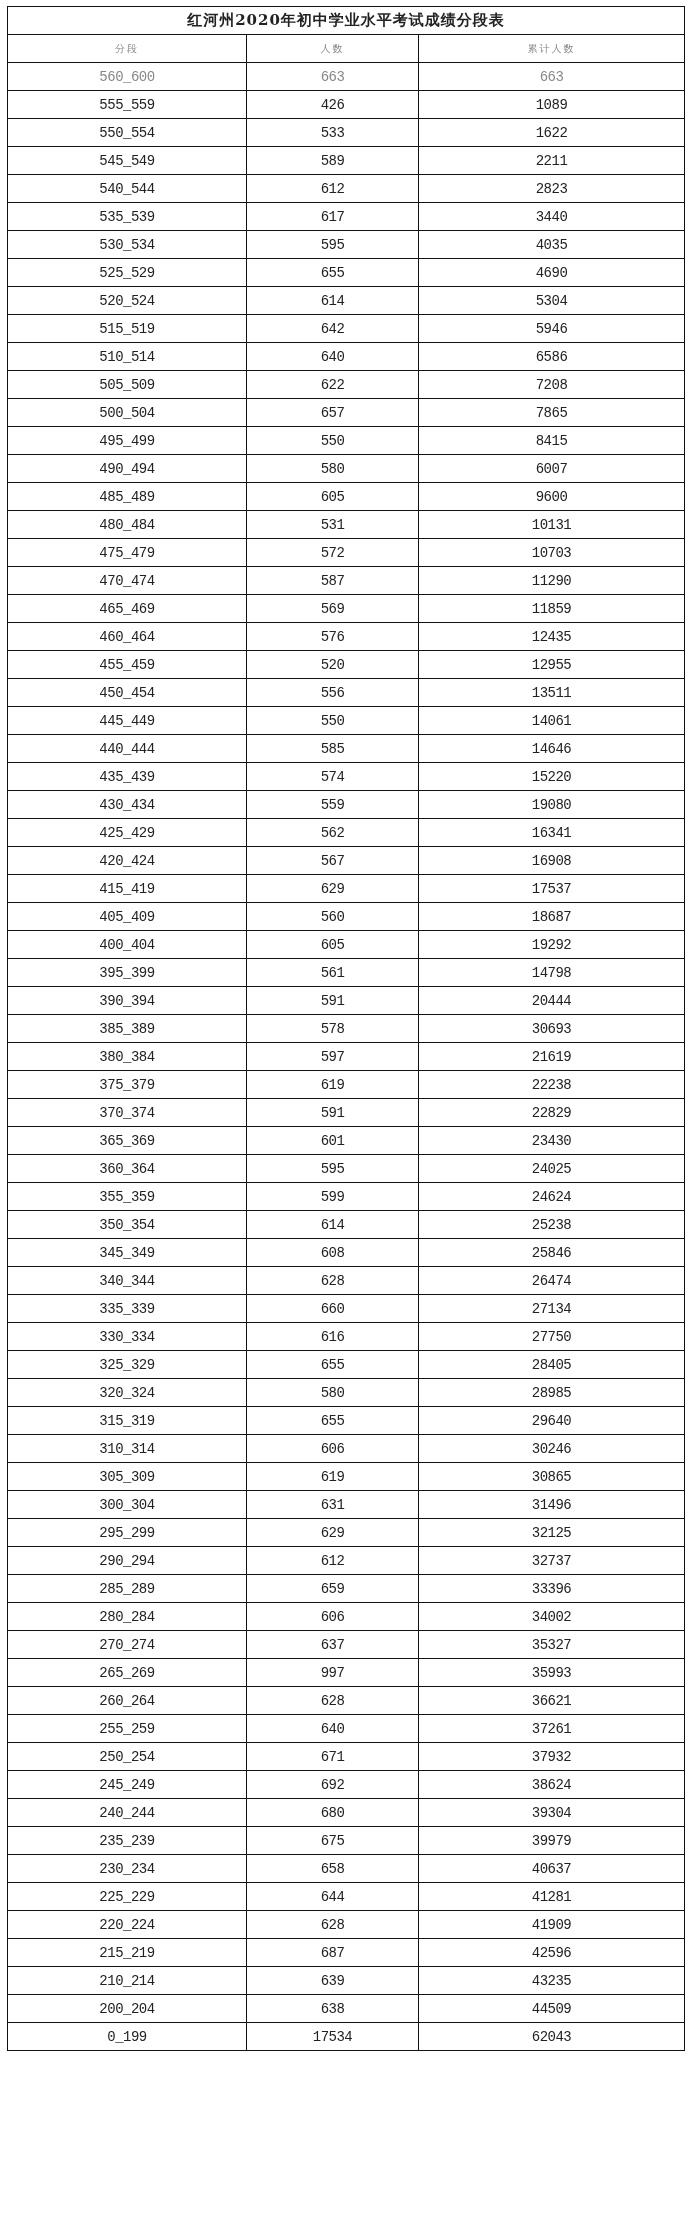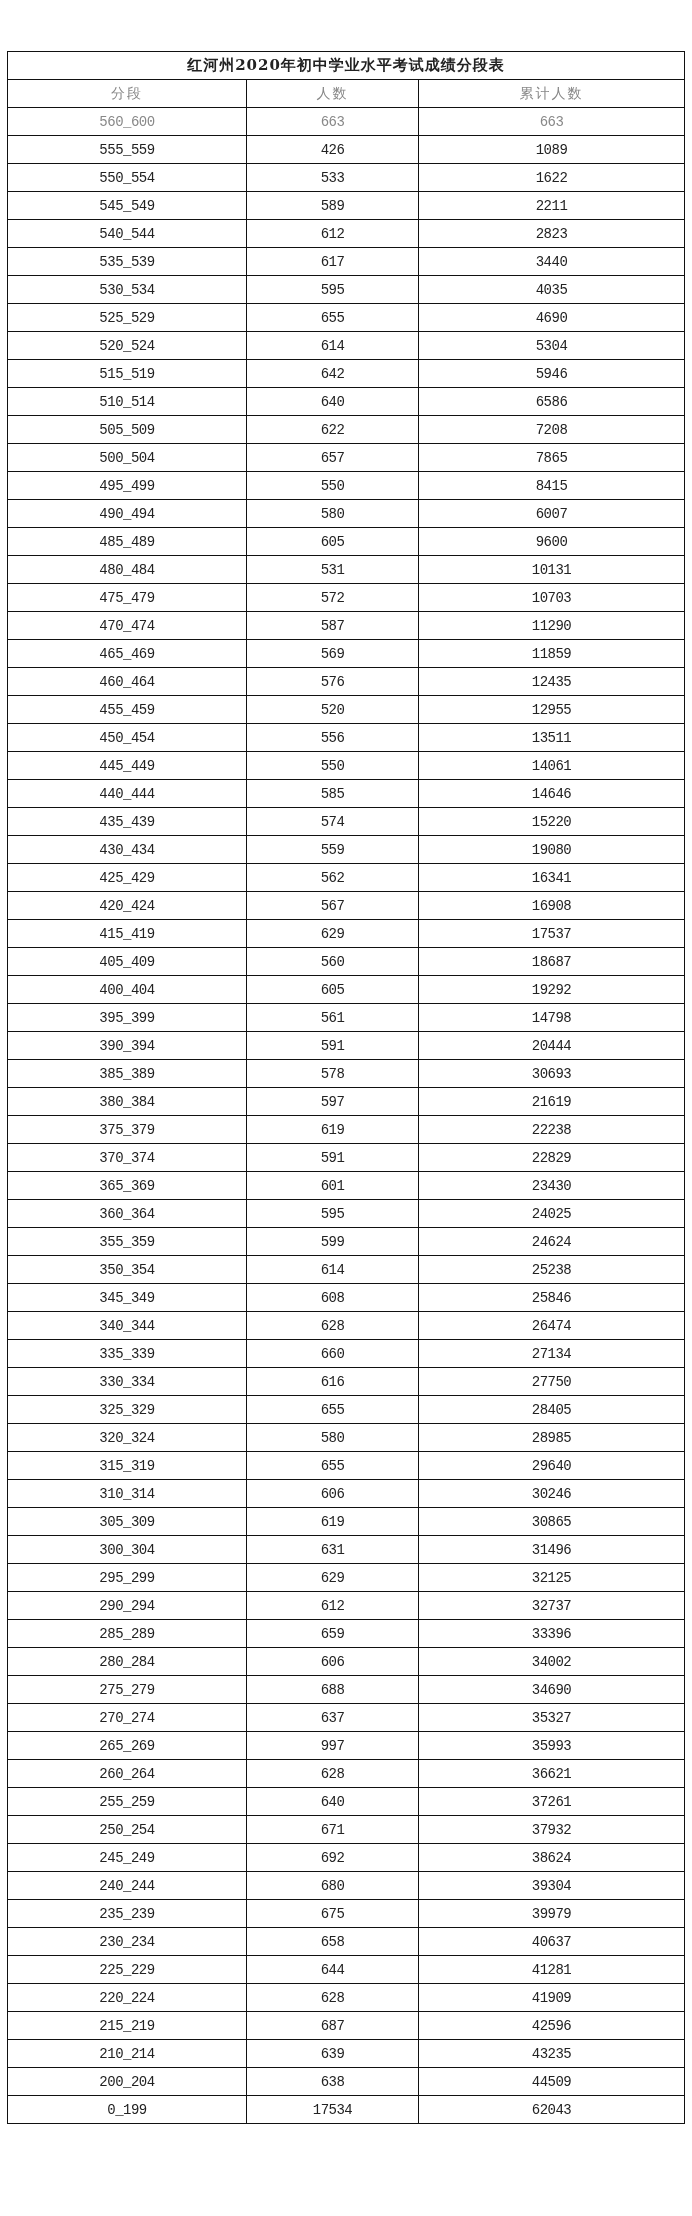--- a/index.html
+++ b/index.html
@@ -3,21 +3,20 @@
 <meta charset="utf-8">
 <style>
   html, body { margin: 0; padding: 0; background: #ffffff; }
   body { width: 692px; height: 2216px; position: relative; overflow: hidden; }
   #score-table {
     position: absolute; left: 7px; top: 6px;
     width: 677px;
     border-collapse: collapse;
     table-layout: fixed;
     font-family: "DejaVu Serif", "Liberation Serif", serif;
-    margin-top: 45px;
   }
   #score-table td, #score-table th {
     border: 1.5px solid #111;
     height: 27px;
     padding: 0;
     text-align: center;
     vertical-align: middle;
     font-size: 14px;
     color: #222;
     font-weight: normal;
@@ -27,21 +26,21 @@
   #score-table .title-cell {
     font-family: "DejaVu Serif", "Liberation Serif", serif;
     font-weight: bold;
     font-size: 15px;
     color: #222;
     letter-spacing: 1px;
   }
   #score-table .head-cell {
     font-family: "DejaVu Serif", "Liberation Serif", serif;
     color: #888;
-    font-size: 14px;
+    font-size: 10px;
     letter-spacing: 2px;
   }
   #score-table tr.faded td { color: #888; text-align: center; }
   col.c1 { width: 239px; }
   col.c2 { width: 172px; }
   col.c3 { width: 266px; }
 </style>
 </head>
 <body>
 
@@ -336,25 +335,20 @@
         <td>285_289</td>
         <td>659</td>
         <td>33396</td>
       </tr>
       <tr>
         <td>280_284</td>
         <td>606</td>
         <td>34002</td>
       </tr>
       <tr>
-        <td>275_279</td>
-        <td>688</td>
-        <td>34690</td>
-      </tr>
-      <tr>
         <td>270_274</td>
         <td>637</td>
         <td>35327</td>
       </tr>
       <tr>
         <td>265_269</td>
         <td>997</td>
         <td>35993</td>
       </tr>
       <tr>

